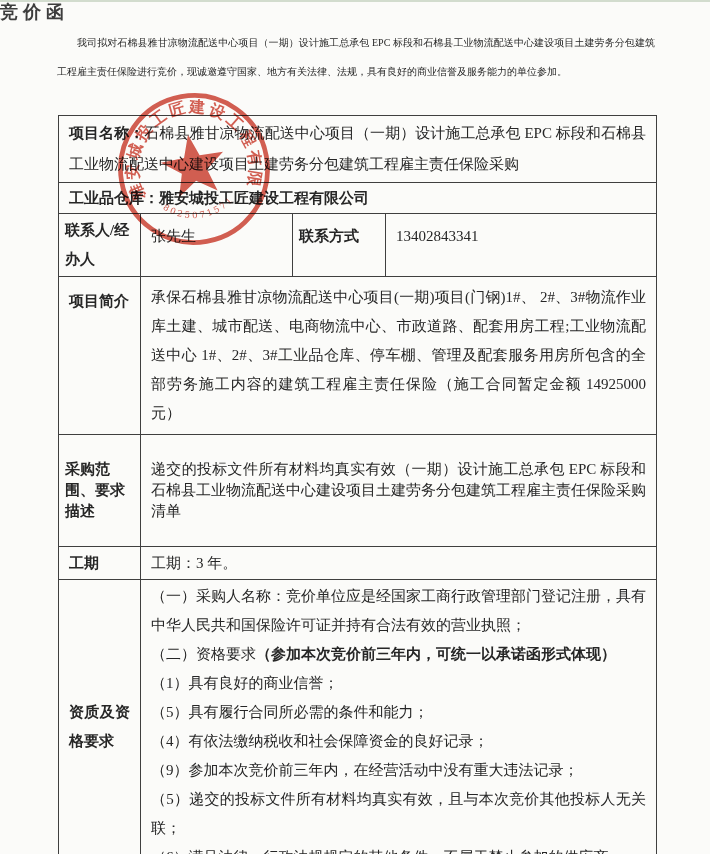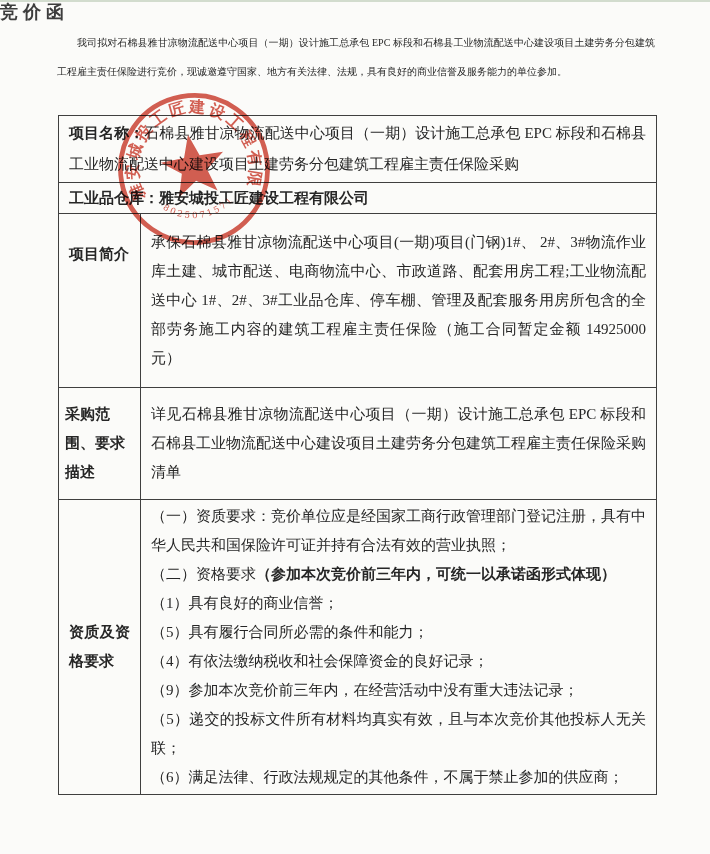--- a/index.html
+++ b/index.html
@@ -54,22 +54,22 @@
     text-align:center;
     padding:2px 3px;
     line-height:27px;
   }
   td.lbl.leftal{text-align:left;padding-left:6px;}
   tr.r1 td{height:50px;line-height:31px;}
   tr.r2 td{height:26px;line-height:24px;}
   tr.r3 td{height:51px;vertical-align:middle;}
   tr.r3 td.val-top{vertical-align:top;padding-top:8px;}
   tr.r4 td{height:145px;line-height:29px;}
-  tr.r4 td.lbl{vertical-align:top;padding-top:26px;}
-  tr.r5 td{height:107px;line-height:29px;}
+  tr.r4 td.lbl{vertical-align:top;padding-top:10px;}
+  tr.r5 td{height:107px;line-height:21px;}
   tr.r6 td{height:28px;line-height:24px;}
   tr.r7 td{height:258px;}
   tr.r7 p{margin:0;line-height:29px;text-align:justify;}
   
   .stamp{
     position:absolute;
     left:115px;top:90px;
     width:158px;height:158px;
     transform:rotate(-10deg);
     opacity:.82;
@@ -93,32 +93,42 @@
         <col style="width:93px">
         <col style="width:271px">
     </colgroup>
     <tbody>
         <tr class="r1">
       <td colspan="4"><span class="b">项目名称：</span><span>石棉县雅甘凉物流配送中心项目（一期）设计施工总承包 EPC 标段和石棉县工业物流配送中心建设项目土建劳务分包建筑工程雇主责任保险采购</span></td>
     </tr>
     <tr class="r2">
       <td colspan="4" class="b"><span>工业品仓库：</span><span>雅安城投工匠建设工程有限公司</span></td>
     </tr>
+    <tr class="r3">
+      <td class="lbl leftal">联系人/经办人</td>
+      <td class="val-top">张先生</td>
+      <td class="lbl leftal val-top" style="vertical-align:top;padding-top:8px;">联系方式</td>
+      <td class="val-top">13402843341</td>
+    </tr>
     <tr class="r4">
       <td class="lbl">项目简介</td>
       <td colspan="3">承保石棉县雅甘凉物流配送中心项目(一期)项目(门钢)1#、 2#、3#物流作业库土建、城市配送、电商物流中心、市政道路、配套用房工程;工业物流配送中心 1#、2#、3#工业品仓库、停车棚、管理及配套服务用房所包含的全部劳务施工内容的建筑工程雇主责任保险（施工合同暂定金额 14925000 元）</td>
     </tr>
     <tr class="r5">
       <td class="lbl leftal">采购范围、要求描述</td>
-      <td colspan="3">详见石棉县雅甘凉物流配送中心项目（一期）设计施工总承包 EPC 标段和石棉县工业物流配送中心建设项目土建劳务分包建筑工程雇主责任保险采购清单</td>
+      <td colspan="3">递交的投标文件所有材料均真实有效（一期）设计施工总承包 EPC 标段和石棉县工业物流配送中心建设项目土建劳务分包建筑工程雇主责任保险采购清单</td>
+    </tr>
+    <tr class="r6">
+      <td class="lbl">工期</td>
+      <td colspan="3">工期：3 年。</td>
     </tr>
     <tr class="r7">
       <td class="lbl">资质及资格要求</td>
       <td colspan="3">
-        <p>（一）资质要求：竞价单位应是经国家工商行政管理部门登记注册，具有中华人民共和国保险许可证并持有合法有效的营业执照；</p>
+        <p>（一）采购人名称：竞价单位应是经国家工商行政管理部门登记注册，具有中华人民共和国保险许可证并持有合法有效的营业执照；</p>
         <p><span>（二）资格要求</span><span class="b">（参加本次竞价前三年内，可统一以承诺函形式体现）</span></p>
         <p>（1）具有良好的商业信誉；</p>
         <p>（5）具有履行合同所必需的条件和能力；</p>
         <p>（4）有依法缴纳税收和社会保障资金的良好记录；</p>
         <p>（9）参加本次竞价前三年内，在经营活动中没有重大违法记录；</p>
         <p>（5）递交的投标文件所有材料均真实有效，且与本次竞价其他投标人无关联；</p>
         <p>（6）满足法律、行政法规规定的其他条件，不属于禁止参加的供应商；</p>
       </td>
     </tr>
 

